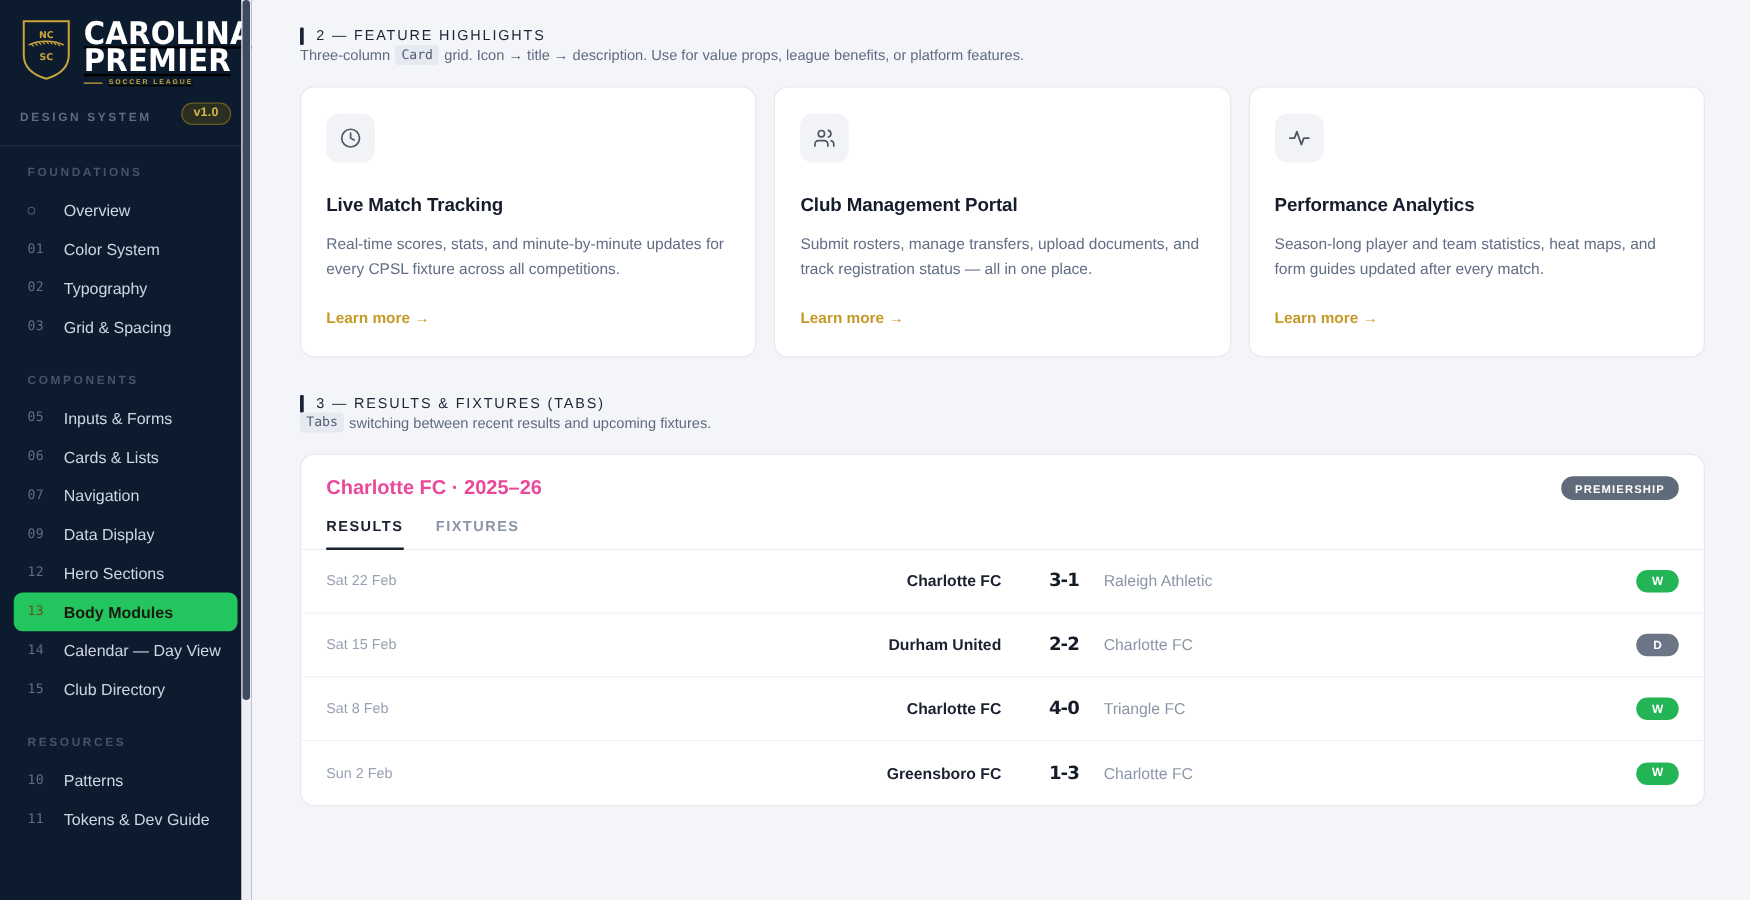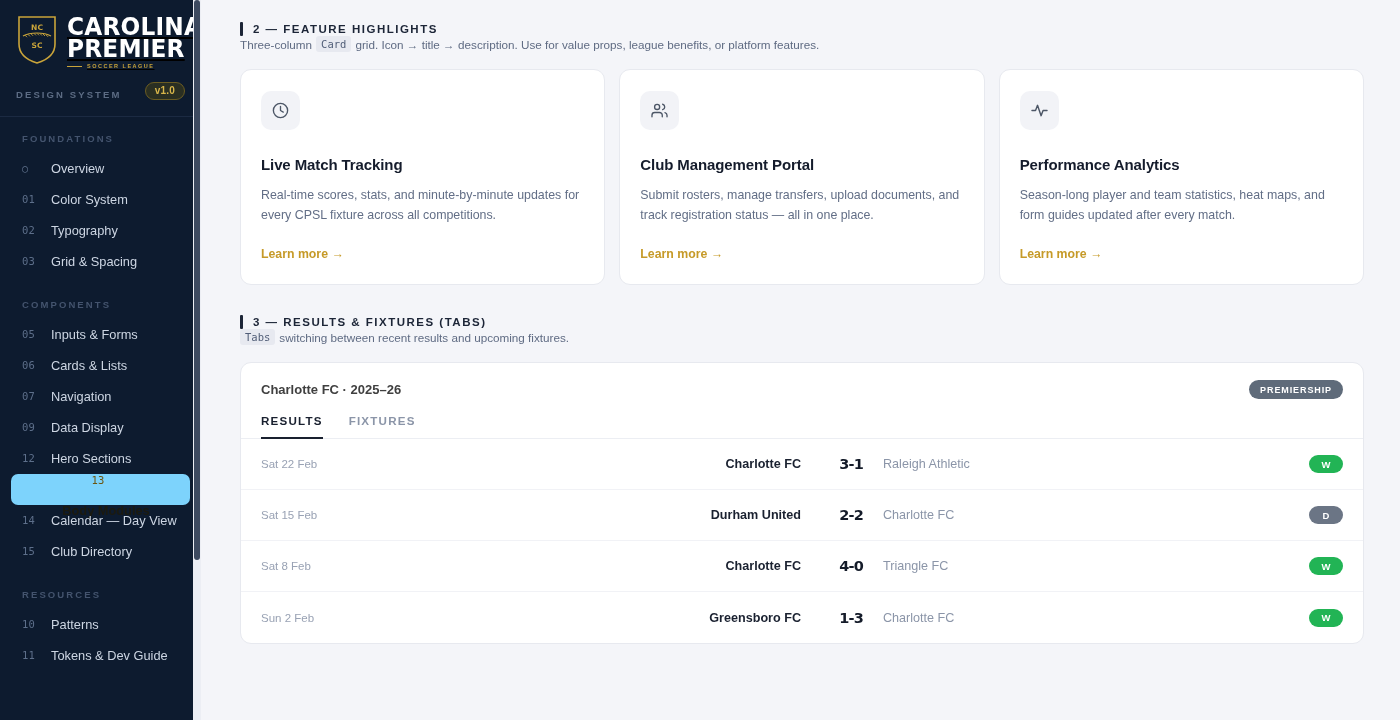--- a/index.html
+++ b/index.html
@@ -134,22 +134,21 @@
     font-family: "DejaVu Sans Mono", monospace;
     font-size: 10.5px;
     color: #5d6f8a;
     letter-spacing: 0.3px;
   }
   .sb-item .lbl {
     font-size: 12.8px;
     color: #cdd6e3;
   }
   .sb-item.active {
-    background: #7dd3fc;
-    flex-direction: column;
+    background: #22c55e;
   }
   .sb-item.active .num { color: #6b5510; }
   .sb-item.active .lbl { color: #1b1a10; font-weight: 700; }
 
   .sb-scroll-track {
     position: absolute;
     top: 0; right: 0;
     width: 8px;
     height: 720px;
     background: #eceef4;
@@ -178,21 +177,21 @@
     gap: 10px;
   }
   .accent-bar {
     width: 3px;
     height: 14px;
     background: #1c2537;
     border-radius: 1px;
   }
   .section-title {
     font-size: 11.5px;
-    font-weight: 700;
+    font-weight: 400;
     letter-spacing: 1.5px;
     color: #1c2537;
   }
   .section-desc {
     font-size: 11.7px;
     color: #5f6b83;
     display: flex;
     align-items: center;
     flex-wrap: wrap;
   }
@@ -263,23 +262,23 @@
     margin-top: 17px;
     overflow: hidden;
   }
   .panel-head {
     display: flex;
     align-items: center;
     justify-content: space-between;
     padding: 17px 20px 0 20px;
   }
   .panel-title {
-    font-size: 13px;
-    font-weight: 700;
-    color: #404040;
+    font-size: 16px;
+    font-weight: 700;
+    color: #ec4899;
   }
   .league-badge {
     background: #5f6b7a;
     color: #ffffff;
     font-size: 9px;
     font-weight: 700;
     letter-spacing: 0.9px;
     padding: 4.5px 11px;
     border-radius: 11px;
   }

